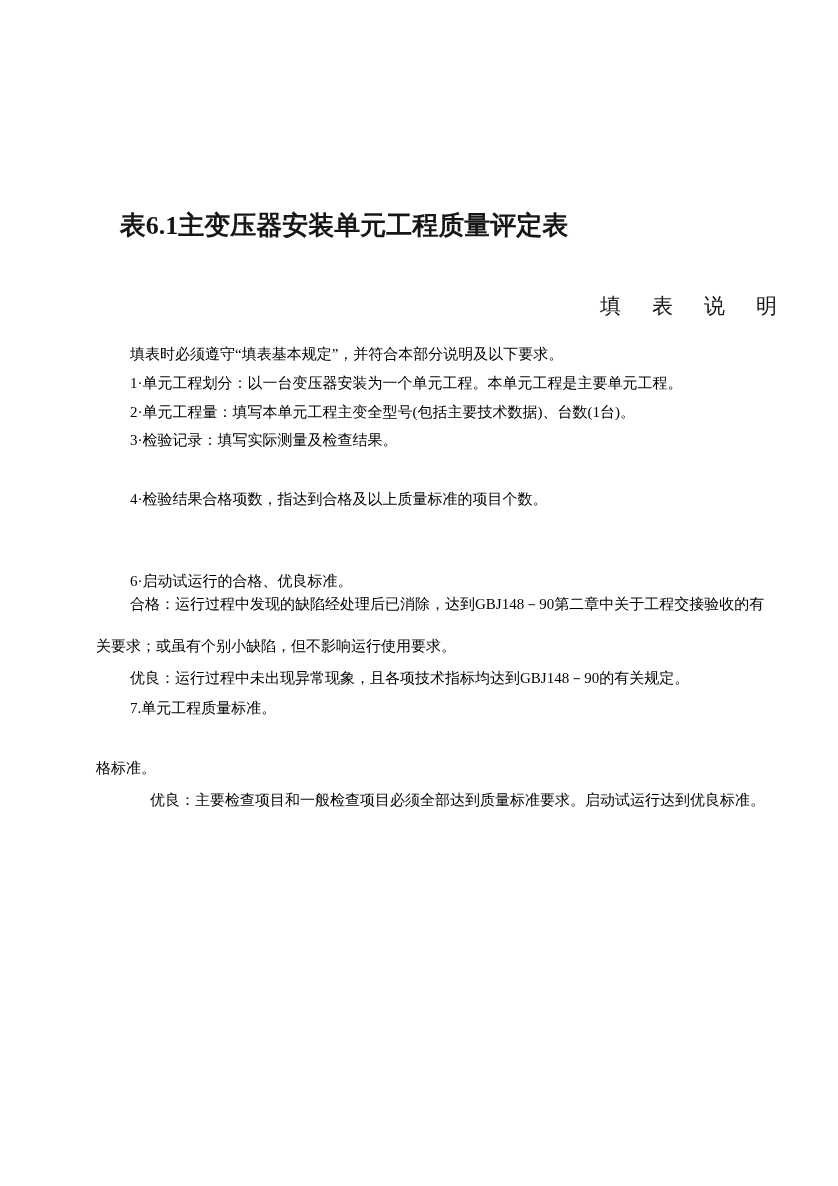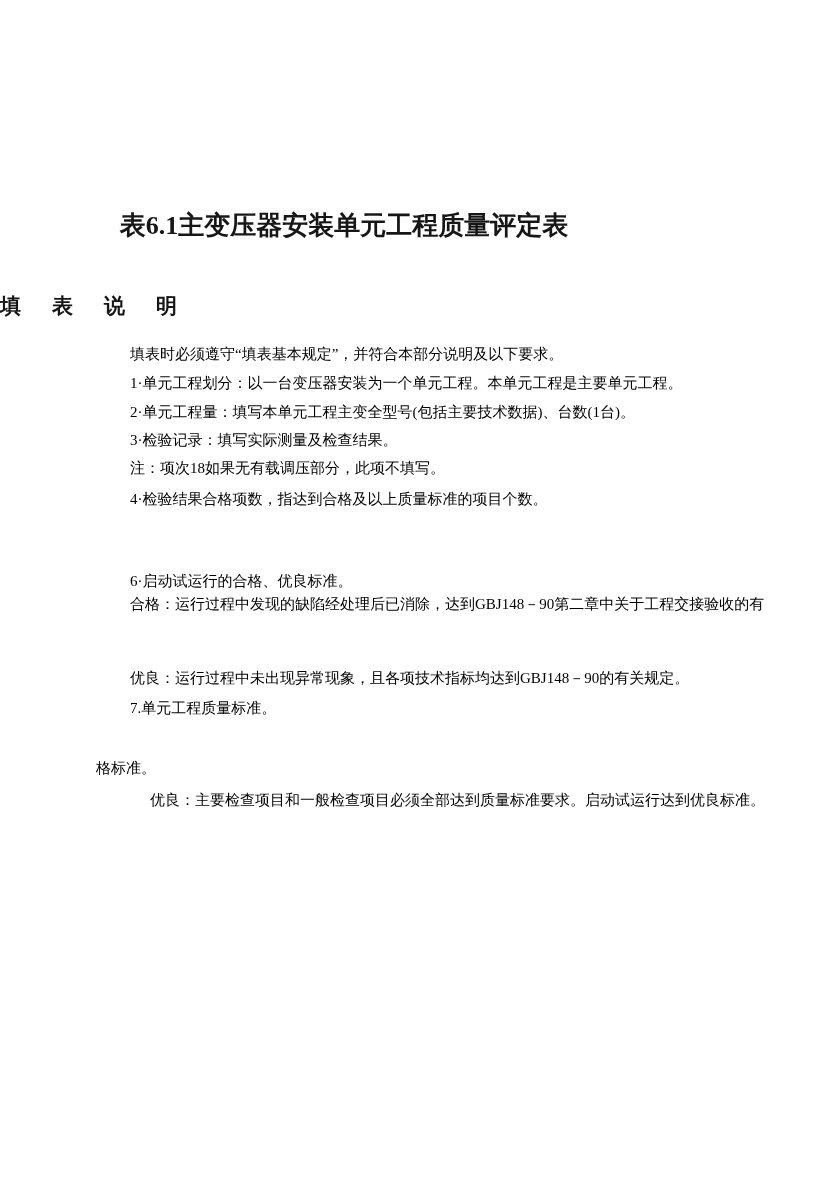--- a/index.html
+++ b/index.html
@@ -26,23 +26,23 @@
     font-weight: bold;
     line-height: 1;
     color: #161616;
     white-space: nowrap;
   }
   .section-heading {
     position: absolute;
     top: 296px;
     left: 0;
     width: 782px;
-    text-align: left;
+    text-align: right;
     font-size: 21px;
-    font-weight: bold;
+    font-weight: normal;
     letter-spacing: 5px;
     line-height: 1;
     color: #161616;
     white-space: nowrap;
   }
   .line {
     position: absolute;
     left: 130px;
     font-size: 15px;
     line-height: 1.15;
@@ -59,22 +59,22 @@
 <div class="page">
 
   <div class="doc-title">表6.1主变压器安装单元工程质量评定表</div>
 
   <div class="section-heading">填　表　说　明</div>
 
   <div class="line" style="top:346px;">填表时必须遵守“填表基本规定”，并符合本部分说明及以下要求。</div>
   <div class="line" style="top:375px;">1·单元工程划分：以一台变压器安装为一个单元工程。本单元工程是主要单元工程。</div>
   <div class="line" style="top:404px;">2·单元工程量：填写本单元工程主变全型号(包括主要技术数据)、台数(1台)。</div>
   <div class="line" style="top:432px;">3·检验记录：填写实际测量及检查结果。</div>
-  <div class="line" style="top:460px;">注：项次18如果无有载调压部分，此项不填写。</div>
   <div class="line" style="top:491px;">4·检验结果合格项数，指达到合格及以上质量标准的项目个数。</div>
   <div class="line" style="top:573px;">6·启动试运行的合格、优良标准。</div>
   <div class="line" style="top:596px;">合格：运行过程中发现的缺陷经处理后已消除，达到GBJ148－90第二章中关于工程交接验收的有</div>
+  <div class="line cont" style="top:638px;">关要求；或虽有个别小缺陷，但不影响运行使用要求。</div>
   <div class="line" style="top:670px;">优良：运行过程中未出现异常现象，且各项技术指标均达到GBJ148－90的有关规定。</div>
   <div class="line" style="top:700px;">7.单元工程质量标准。</div>
   <div class="line cont" style="top:760px;">格标准。</div>
   <div class="line" style="top:792px;margin-left:20px;">优良：主要检查项目和一般检查项目必须全部达到质量标准要求。启动试运行达到优良标准。</div>
 
 </div>
 
 </body></html>

